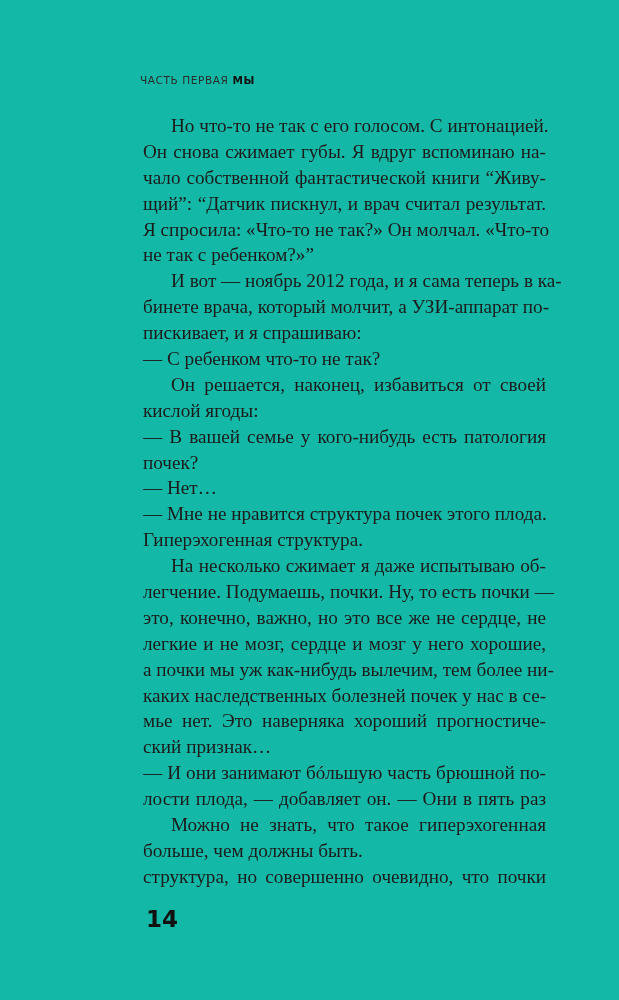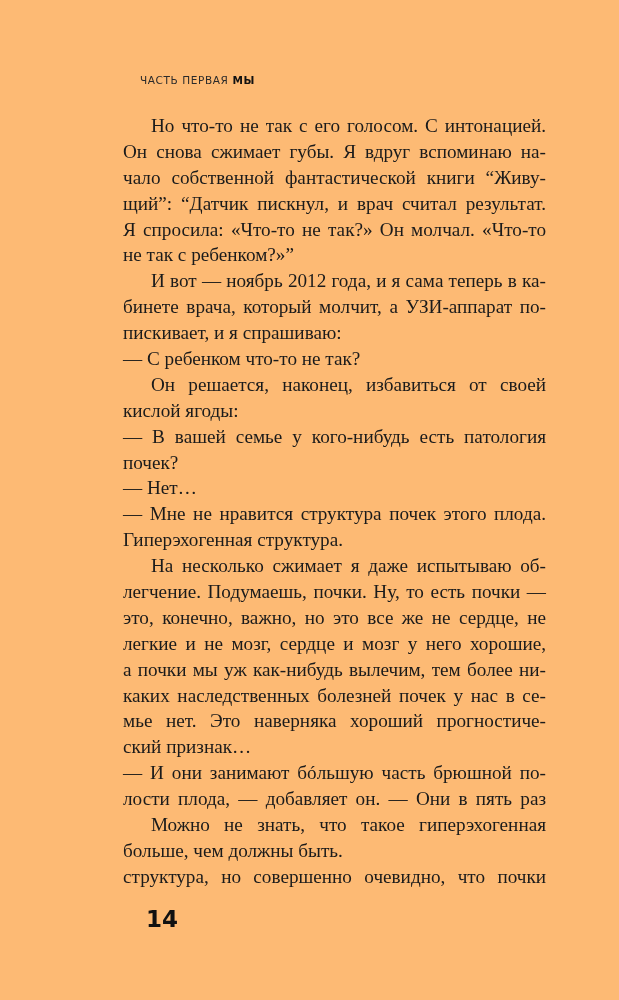--- a/index.html
+++ b/index.html
@@ -1,29 +1,29 @@
 <!DOCTYPE html>
 <html><head>
   <meta charset="utf-8">
   <style>
     html, body { margin: 0; padding: 0; background: #ffffff; }
     body { width: 619px; height: 1000px; position: relative; overflow: hidden; }
-    .page { position: absolute; left: 0; top: 0; width: 619px; height: 1000px; background: #fdba74; }
+    .page { position: absolute; left: 0; top: 0; width: 619px; height: 1000px; background: #14b8a6; }
     .running-head {
       position: absolute; left: 140px; top: 74px;
       font-family: "DejaVu Sans", sans-serif; font-size: 10.5px; letter-spacing: 0.6px;
       color: #2a2a2a; text-transform: uppercase;
     }
     .running-head .bold { font-weight: bold; color: #111; }
     .text {
       position: absolute; left: 123px; top: 113px; width: 423px;
       font-family: "Liberation Serif", "DejaVu Serif", serif;
       font-size: 19.2px; line-height: 25.9px; color: #1b1b1b;
     }
-    .line { display: block; white-space: nowrap; height: 25.9px; }
+    .line { display: block; white-space: nowrap; height: 25.9px; margin-left: 20px; }
     .line.j { text-align: justify; text-align-last: justify; }
     .line.indent { padding-left: 28px; }
     .folio {
       position: absolute; left: 146px; top: 906px;
       font-family: "DejaVu Sans", sans-serif; font-weight: bold; font-size: 23px; color: #111;
     }
   </style>
 </head>
 <body>
 

